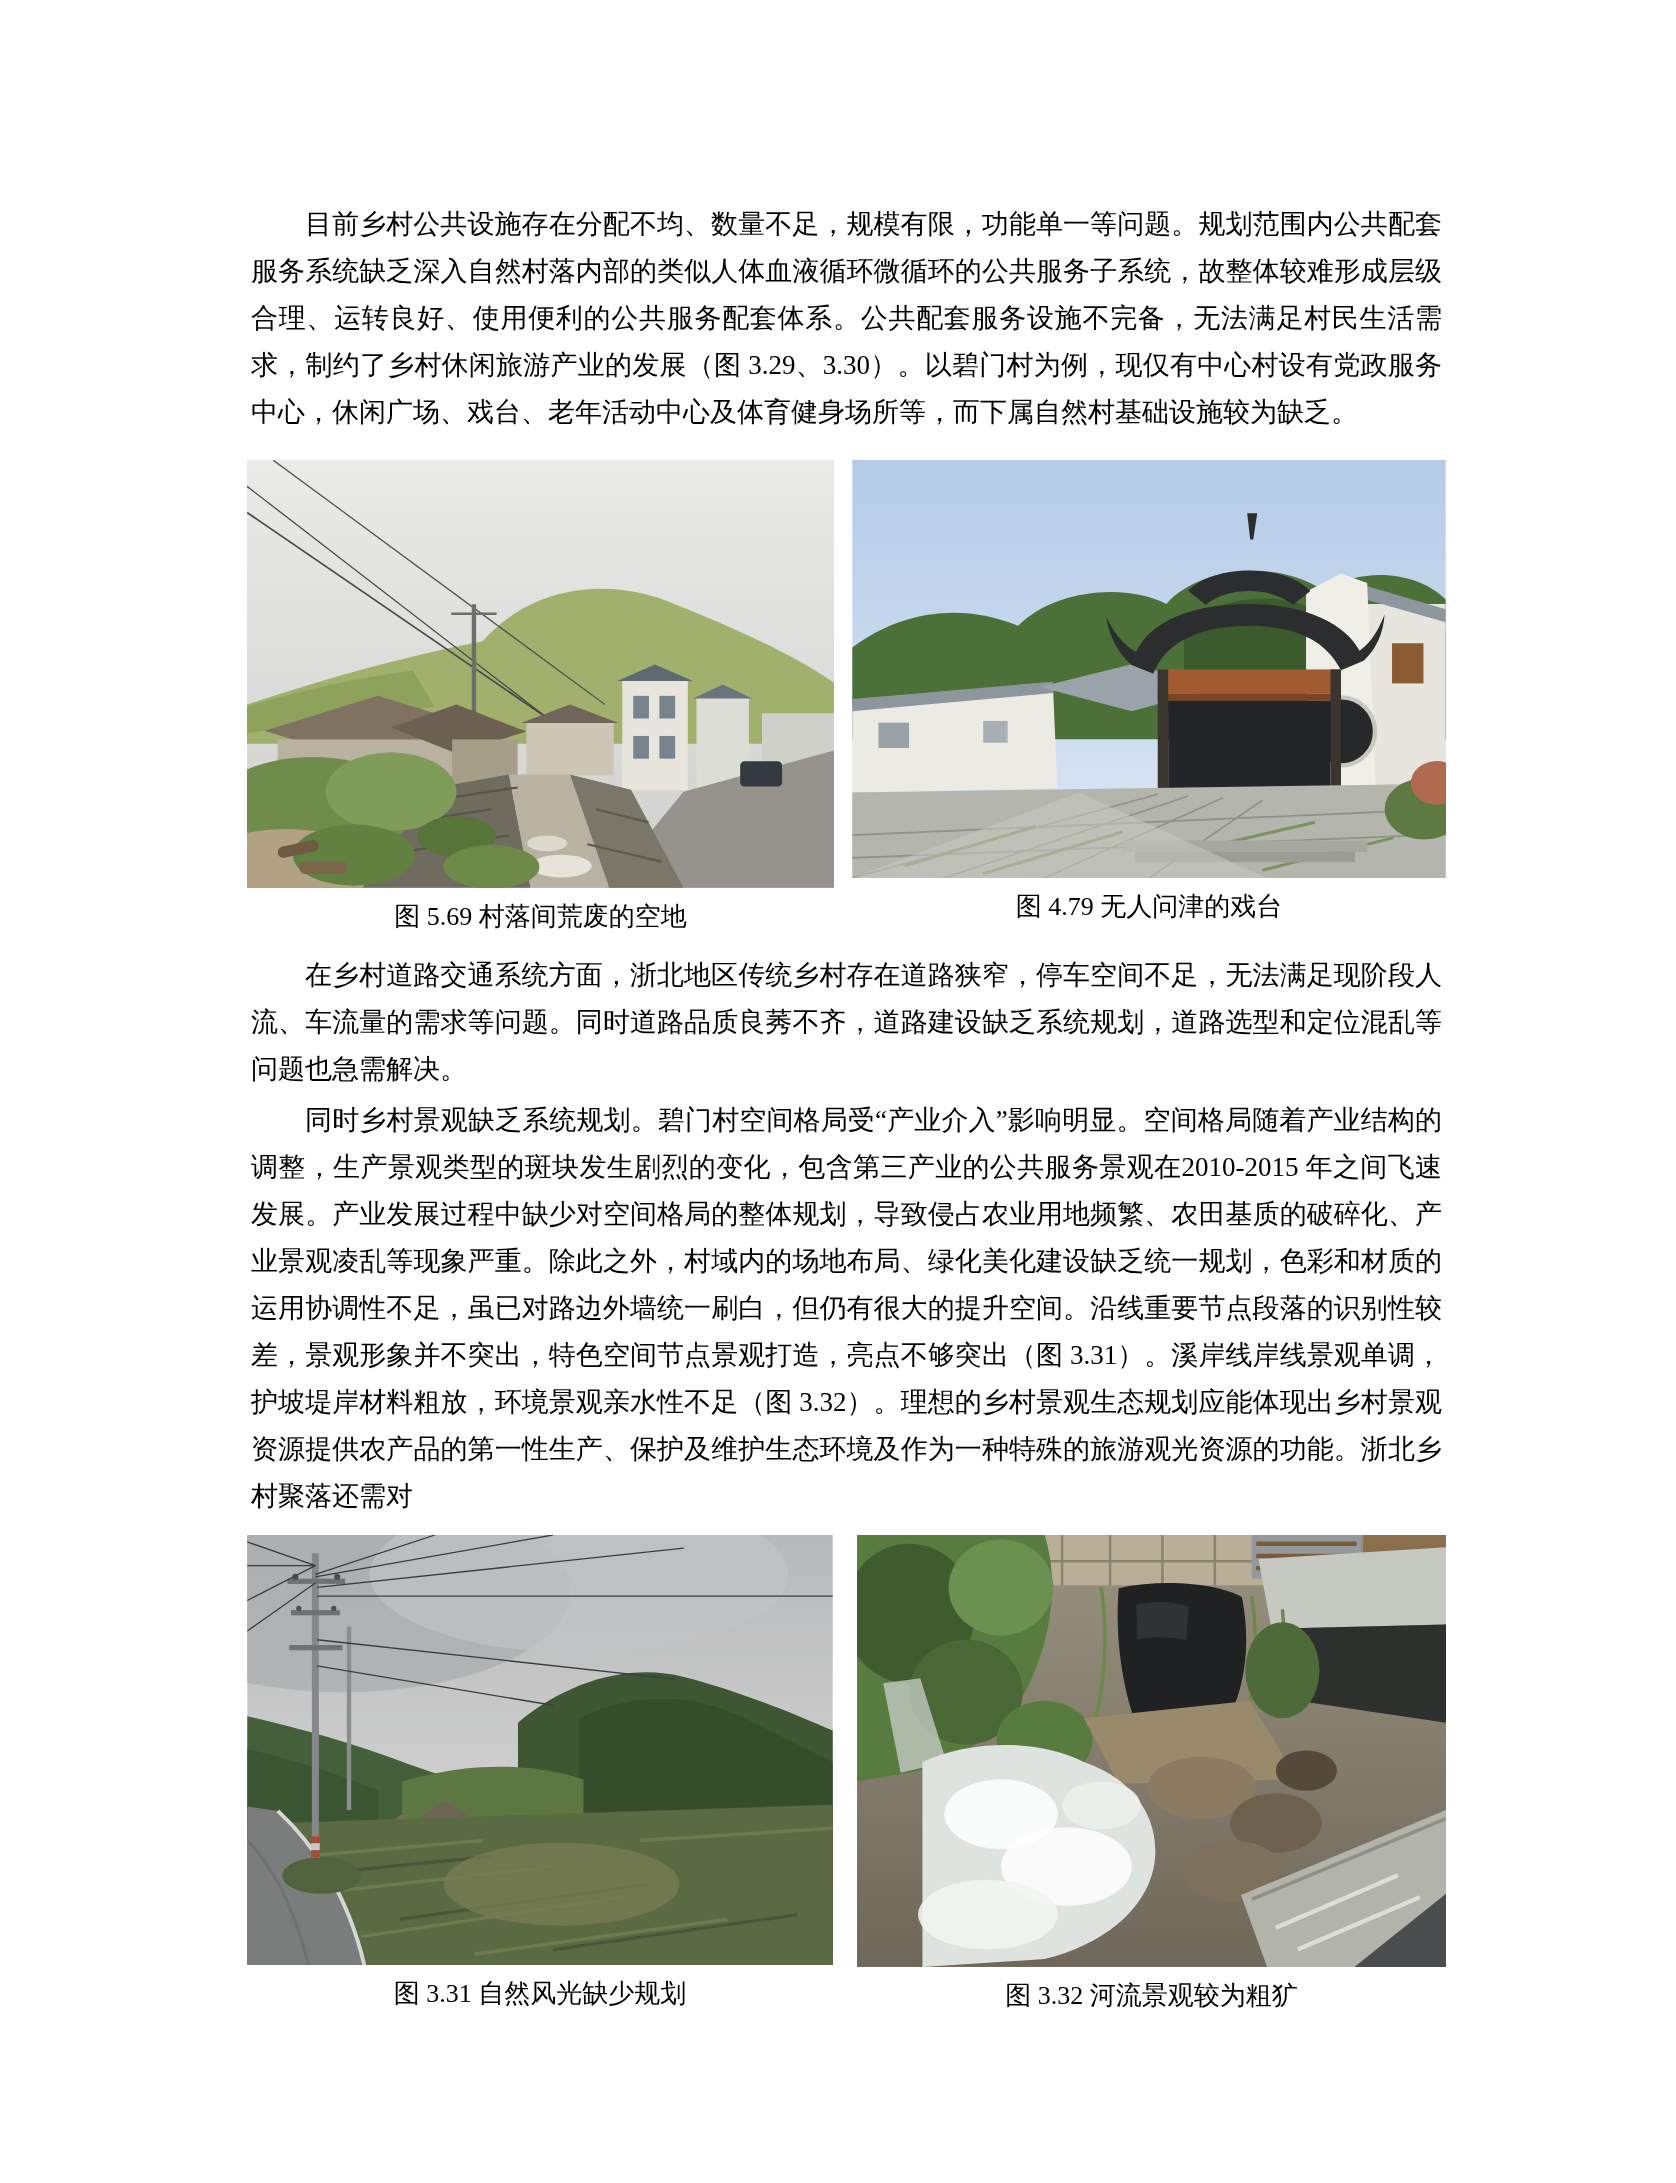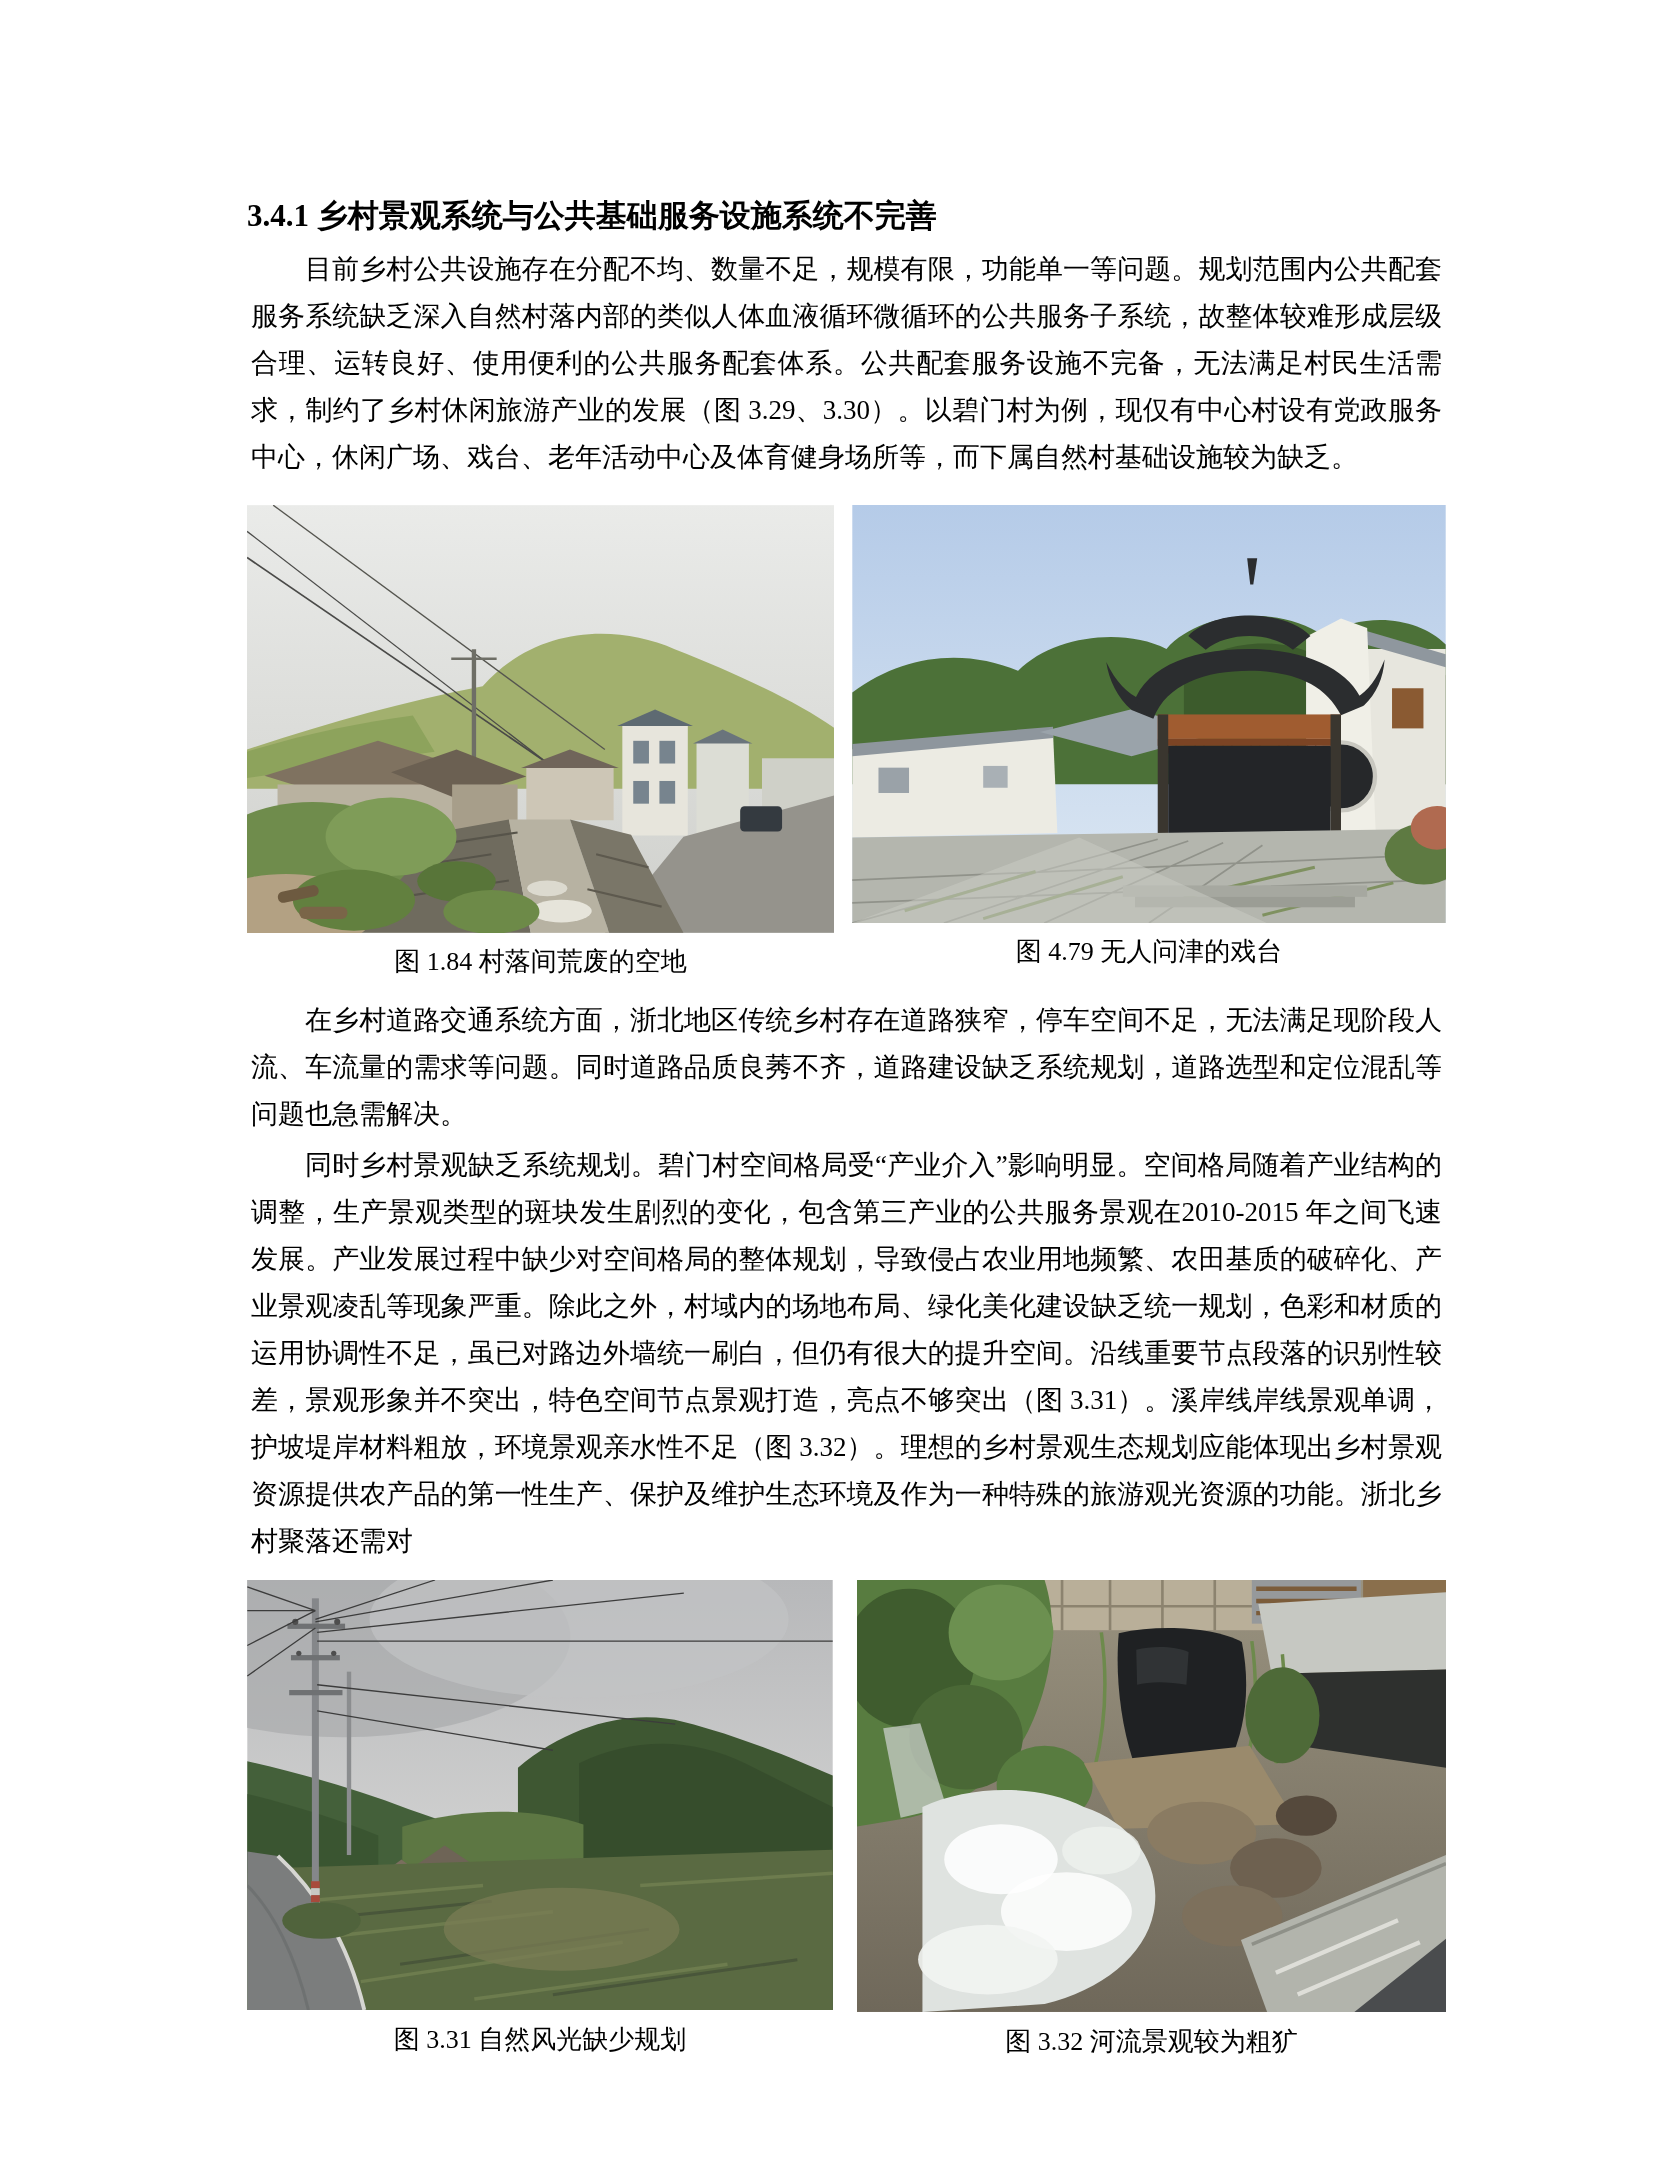--- a/index.html
+++ b/index.html
@@ -40,21 +40,20 @@
     text-align: center; margin-top: 10.5px;
   }
   svg.ph { display: block; }
 </style>
 </head>
 <body>
 
 <div class="page">
   <div class="content">
 
-    <div class="h2">3.4.1 乡村景观系统与公共基础服务设施系统不完善</div>
 
     <p class="body">目前乡村公共设施存在分配不均、数量不足，规模有限，功能单一等问题。规划范围内公共配套服务系统缺乏深入自然村落内部的类似人体血液循环微循环的公共服务子系统，故整体较难形成层级合理、运转良好、使用便利的公共服务配套体系。公共配套服务设施不完备，无法满足村民生活需求，制约了乡村休闲旅游产业的发展（图 3.29、3.30）。以碧门村为例，现仅有中心村设有党政服务中心，休闲广场、戏台、老年活动中心及体育健身场所等，而下属自然村基础设施较为缺乏。</p>
 
     <div class="figrow row1">
 
       <figure>
         <svg class="ph" width="587" height="428" viewBox="0 0 1345 980">
           <defs>
             <linearGradient id="g29sky" x1="0" y1="0" x2="0" y2="1">
               <stop offset="0" stop-color="#eaebe9"></stop>
@@ -95,21 +94,21 @@
           <path d="M800,800 L920,830 M780,880 L950,920" stroke="#5d594e" stroke-width="5" fill="none"></path>
           <ellipse cx="150" cy="800" rx="230" ry="120" fill="#6f8c4c"></ellipse>
           <ellipse cx="330" cy="760" rx="150" ry="90" fill="#7f9c58"></ellipse>
           <ellipse cx="90" cy="935" rx="200" ry="90" fill="#b3a183"></ellipse>
           <ellipse cx="245" cy="905" rx="140" ry="70" fill="#62803f"></ellipse>
           <rect x="70" y="878" width="95" height="26" rx="12" fill="#6d5a40" transform="rotate(-12 117 891)"></rect>
           <rect x="120" y="920" width="110" height="28" rx="13" fill="#7a6548"></rect>
           <ellipse cx="480" cy="862" rx="90" ry="46" fill="#587539"></ellipse>
           <ellipse cx="560" cy="932" rx="110" ry="50" fill="#6d8a48"></ellipse>
         </svg>
-        <figcaption>图 1.84 村落间荒废的空地</figcaption>
+        <figcaption>图 5.69 村落间荒废的空地</figcaption>
       </figure>
 
       <figure>
         <svg class="ph" width="594" height="418" viewBox="0 0 1360 958">
           <defs>
             <linearGradient id="g30sky" x1="0" y1="0" x2="0" y2="1">
               <stop offset="0" stop-color="#b5cbe8"></stop>
                 <stop offset="1" stop-color="#dde8f3"></stop>
             </linearGradient>
           </defs>

